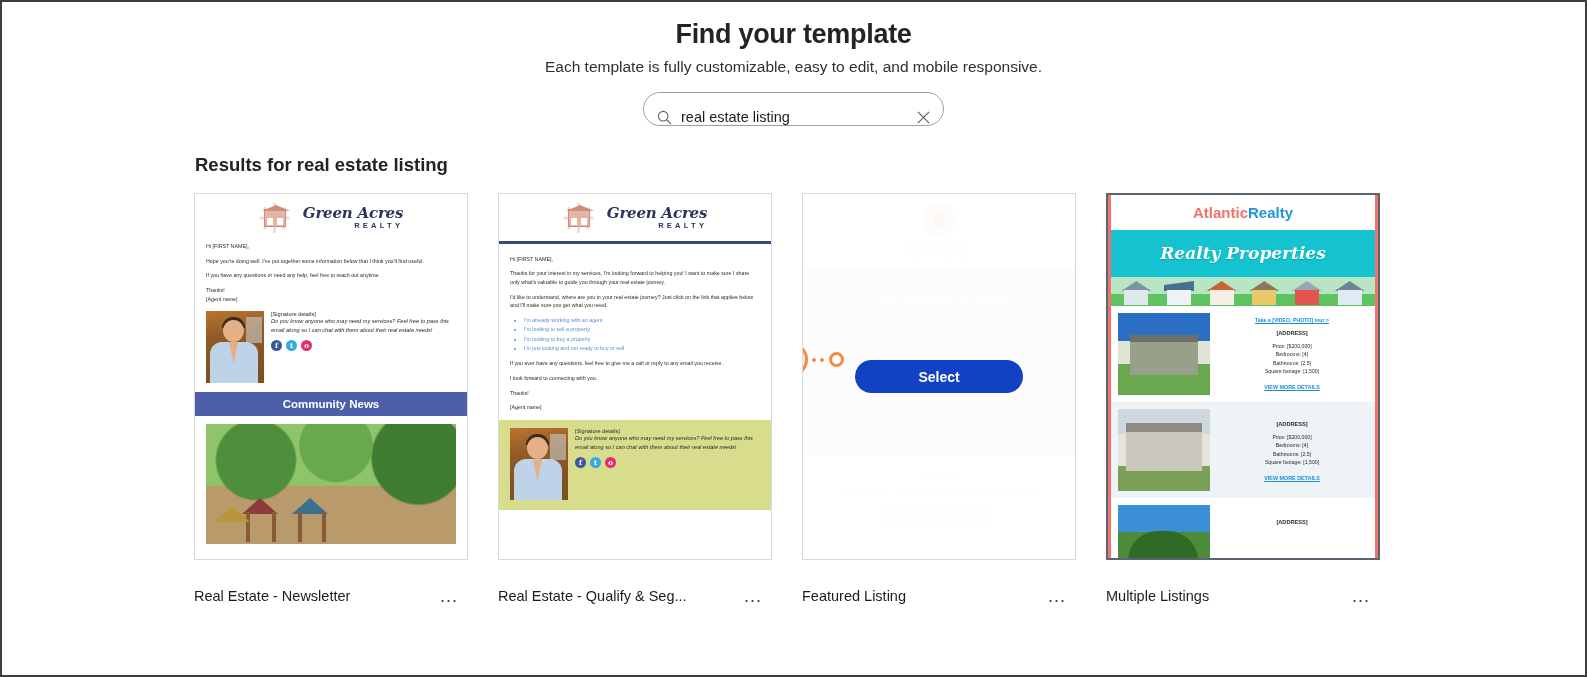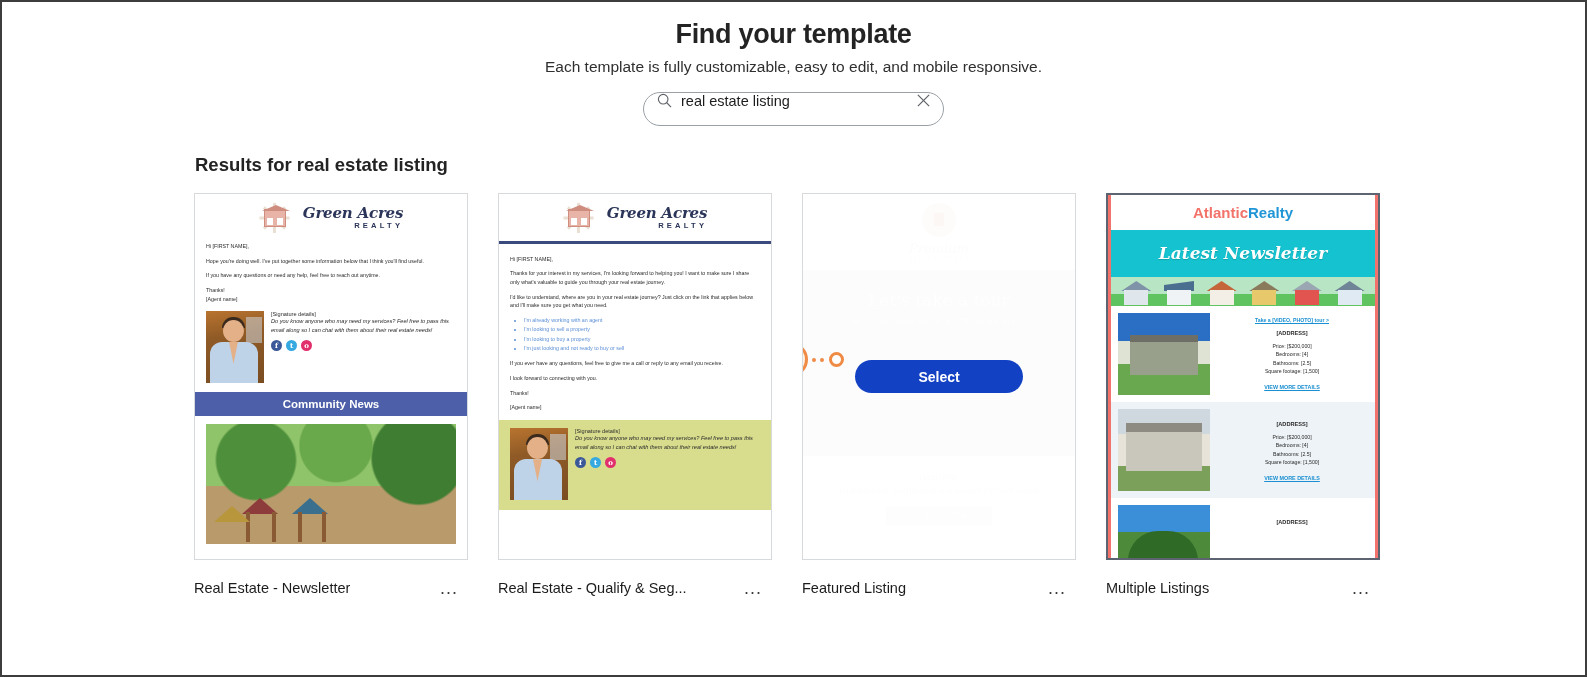--- a/index.html
+++ b/index.html
@@ -33,21 +33,21 @@
     margin-top: 8px;
   }
   .search-wrap {
     display: flex; justify-content: center;
     margin-top: 16px;
   }
   .search-box {
     width: 301px; height: 34px;
     border: 1px solid #9aa0a6;
     border-radius: 18px;
-    display: flex; align-items: flex-start;
+    display: flex; align-items: flex-end;
     padding: 0 12px 0 13px;
     background: #fff;
   }
   .search-box .mag { flex: 0 0 auto; display:flex; }
   .search-value {
     flex: 1 1 auto;
     font-size: 14.5px;
     color: #1c1c1c;
     margin-left: 9px;
     white-space: nowrap; overflow: hidden;
@@ -84,21 +84,21 @@
   .card { width: 274px; }
   .thumb {
     position: relative;
     width: 274px; height: 367px;
     border: 1px solid #d7dadd;
     background: #fff;
     overflow: hidden;
   }
   .card-foot {
     display: flex; align-items: center; justify-content: space-between;
-    margin-top: 20px;
+    margin-top: 28px;
     padding-right: 10px;
   }
   .card-name {
     font-size: 14.5px;
     color: #1c1c1c;
     white-space: nowrap; overflow: hidden; text-overflow: ellipsis;
     max-width: 205px;
   }
   .dots { color: #3c3c3c; font-size: 18px; letter-spacing: 1px; cursor: pointer; line-height: 8px; }
 
@@ -456,21 +456,21 @@
     </div>
 
     <div class="card">
       <div class="thumb" style="border:none">
         <div class="ar">
           <div class="ar-inner">
             <div class="ar-head">
               <span class="ar-logo"><span class="a">Atlantic</span><span class="b">Realty</span></span>
             </div>
             <div class="ar-hero">
-              <div class="ar-hero-title">Latest Newsletter</div>
+              <div class="ar-hero-title">Realty Properties</div>
               <div class="ar-houses">
                 <div class="ar-h">
                     <div class="rf" style="background:#7f93a8;clip-path:polygon(50% 0,100% 100%,0 100%)"></div>
                     <div class="bd" style="background:#dfe6ec"></div>
                   </div>
                 <div class="ar-h">
                     <div class="rf" style="background:#4a6e8f;clip-path:polygon(0 40%,100% 0,100% 100%,0 100%)"></div>
                     <div class="bd" style="background:#f0f3f6"></div>
                   </div>
                 <div class="ar-h">

